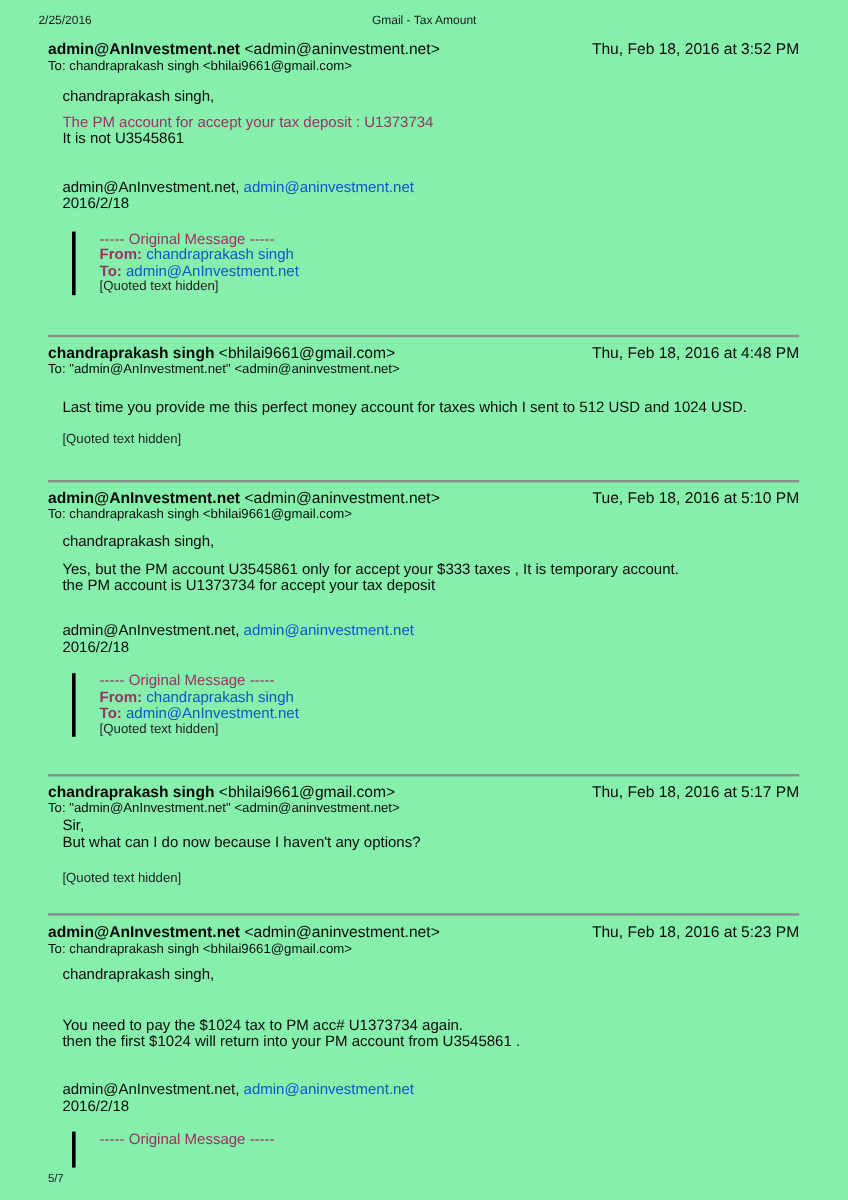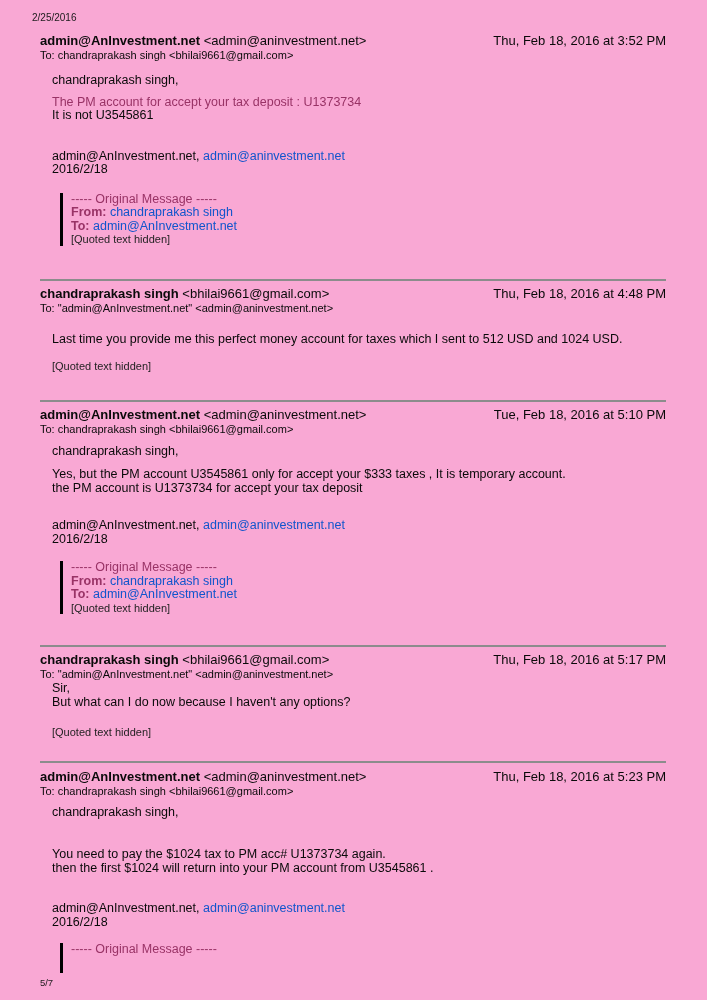--- a/index.html
+++ b/index.html
@@ -1,20 +1,20 @@
 <!DOCTYPE html>
 <html style="--highlight-purple: #993366; --link-blue: #1155cc; --divider-gray: #8c8c8c; --quote-border-black: #000000;"><head>
 <meta charset="utf-8">
 <style>
   * { margin:0; padding:0; box-sizing:border-box; }
   html,body { background:#ffffff; }
   .page {
     position:relative;
     width:707px; height:1000px;
-    background:#f9a8d4;
+    background:#86efac;
     font-family:"Liberation Sans", sans-serif;
     color:#0a0a0a;
     overflow:hidden;
   }
   .doc-header {
     position:relative;
     padding-top:12px;
     margin:0 32px;
     font-size:10px;
     line-height:12px;
@@ -32,21 +32,21 @@
   .sender { font-weight:bold; }
   .to-line { margin:0 41px 0 40px; font-size:11px; line-height:15px; }
   .msg-date { white-space:nowrap; font-size:13px; }
   .b { margin-left:52px; font-size:12.5px; line-height:13.5px; }
   .highlight { color:var(--highlight-purple,#993366); }
   .link { color:var(--link-blue,#1155cc); text-decoration:none; cursor:pointer; }
   .sig-line { margin-left:52px; font-size:12.5px; line-height:13.5px; }
   .quote {
     margin-left:60px;
     border-left:3px solid var(--quote-border-black,#000);
-    padding-left:8px;
+    padding-left:20px;
     font-size:12.5px; line-height:13.5px;
   }
   .q-header { color:var(--highlight-purple,#993366); }
   .q-label { color:var(--highlight-purple,#993366); font-weight:bold; }
   .hidden-note { font-size:11px; line-height:12.5px; color:#1f1f1f; }
   .divider {
     height:2px; background:var(--divider-gray,#8c8c8c);
     margin:0 41px 0 40px;
   }
   .footer {
@@ -57,20 +57,21 @@
   }
   .pageno { font-size:9.5px; margin-left:10px; white-space:nowrap;text-align:center; }
 </style>
 </head>
 <body>
 
 <div class="page">
 
   <div class="doc-header">
     <span>2/25/2016</span>
+    <span class="doc-title">Gmail - Tax Amount</span>
   </div>
 
   <section class="message">
     <div class="msg-head" style="margin-top:9px;">
       <div>
         <span class="sender">admin@AnInvestment.net</span>
         <span>&lt;admin@aninvestment.net&gt;</span>
       </div>
       <div class="msg-date">Thu, Feb 18, 2016 at 3:52 PM</div>
     </div>

